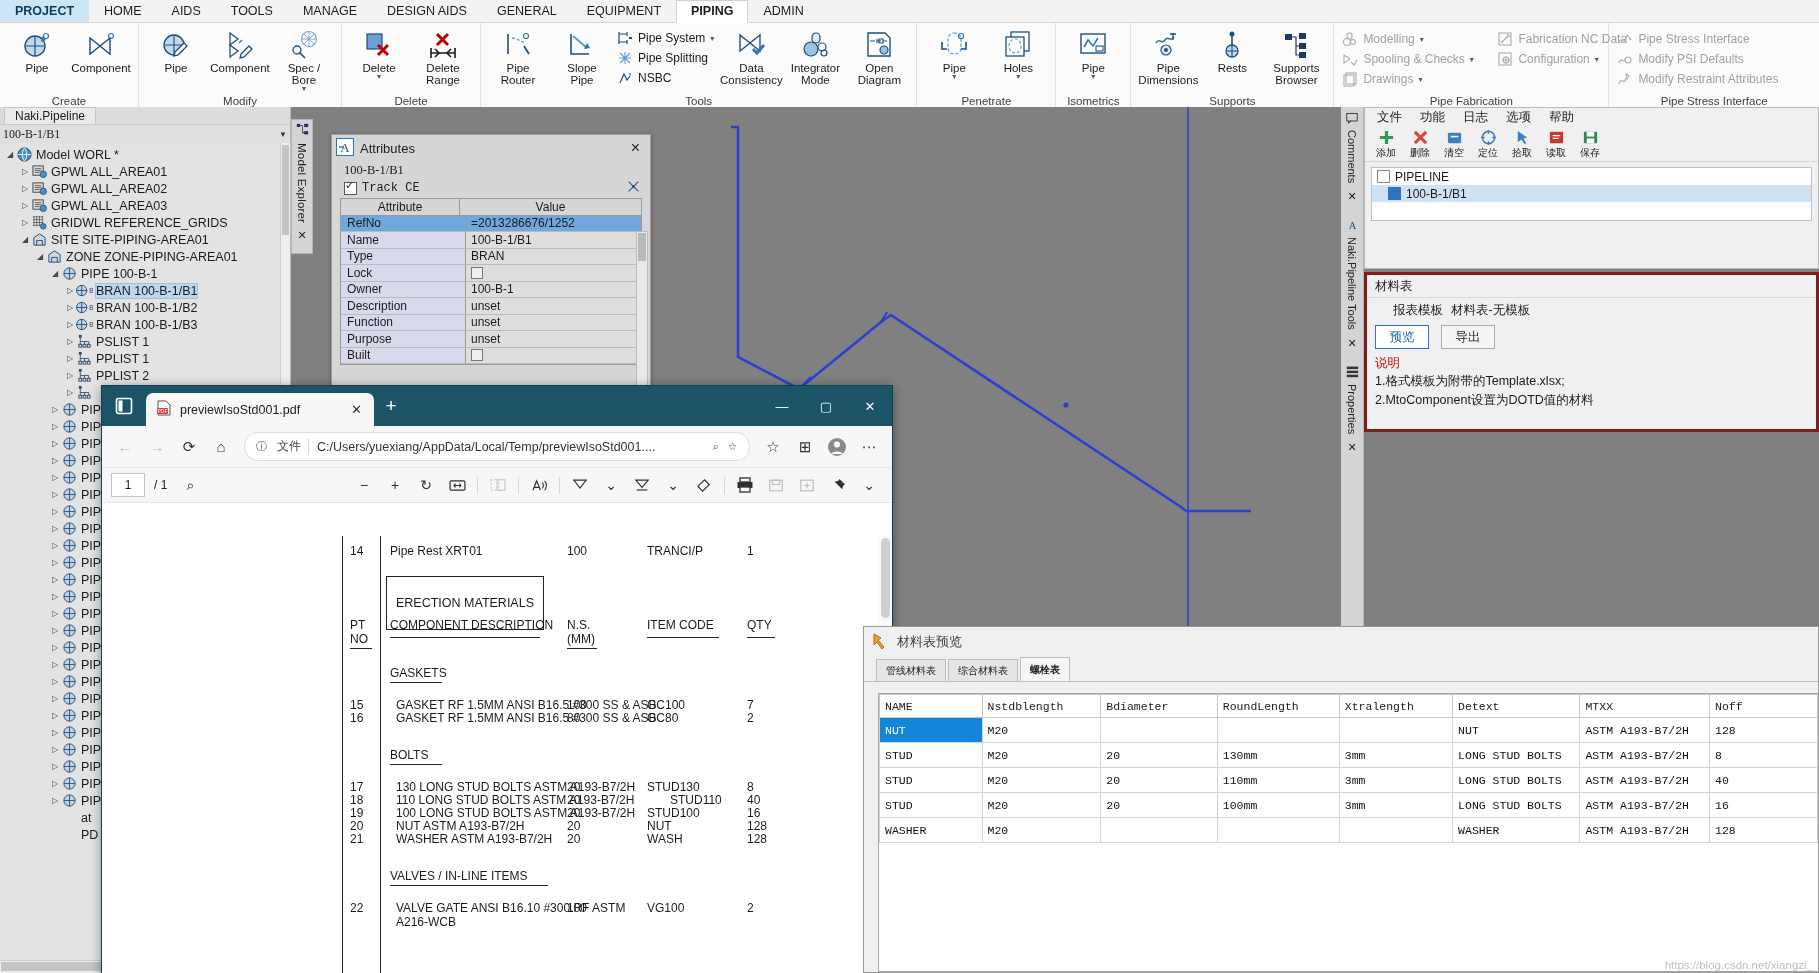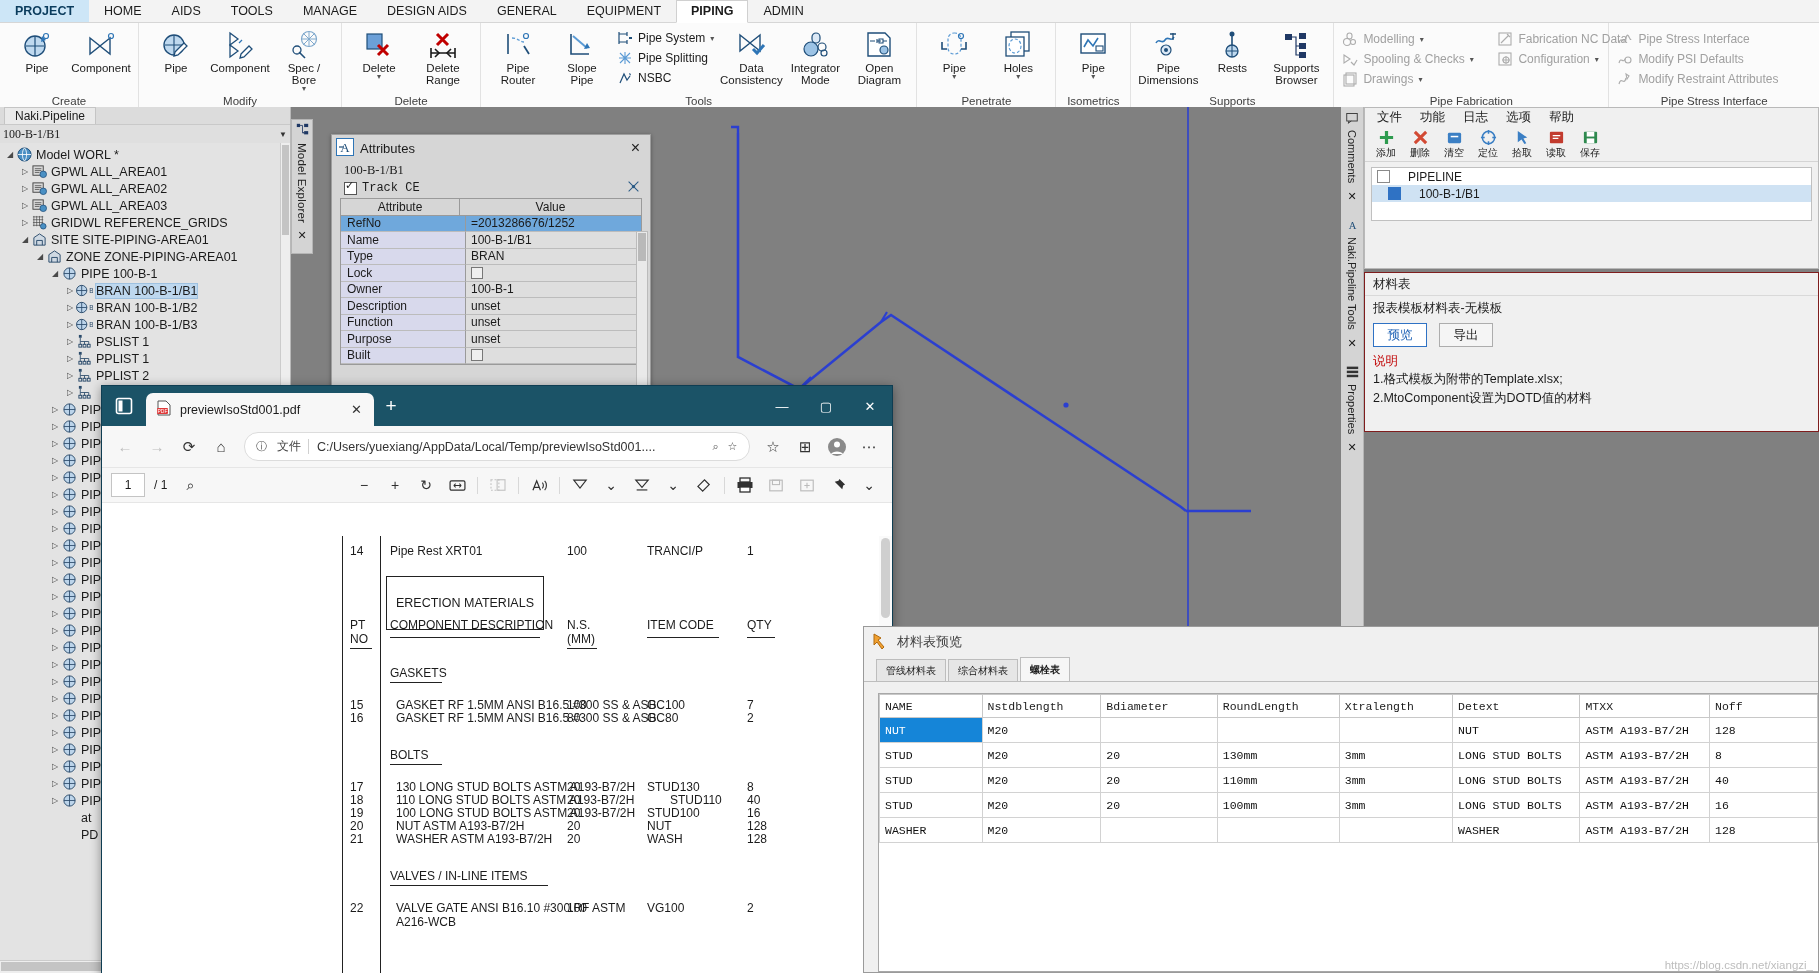--- a/index.html
+++ b/index.html
@@ -83,28 +83,28 @@
   .rdock{position:absolute;left:0;top:0;width:22px;bottom:0;background:#d4d4d4;border-right:1px solid #b5b5b5;}
   .rdock .blk{display:flex;flex-direction:column;align-items:center;padding-top:5px;}
   .rdock .blk .vtxt{writing-mode:vertical-rl;font-size:11px;color:#222;margin:3px 0;}
   .rdock .blk .x{font-size:11px;margin:4px 0 10px;}
   .rpanel{position:absolute;left:23px;right:0;top:0;background:#f0f0f0;border:1px solid #b9b9b9;box-sizing:border-box;}
   .rmenu{height:19px;display:flex;align-items:center;gap:18px;padding-left:12px;font-size:12.5px;background:#f0f0f0;}
   .rtool{height:34px;display:flex;align-items:center;gap:4px;padding-left:6px;background:#f0f0f0;border-bottom:1px solid #d4d4d4;}
   .tbtn{display:flex;flex-direction:column;align-items:center;width:30px;font-size:10px;color:#222;}
   .tbtn .g{height:18px;display:flex;align-items:center;justify-content:center;}
   .rlist{background:#fff;border:1px solid #c0c0c0;margin:5px 6px;height:52px;}
-  .rlrow{height:17px;display:flex;align-items:center;padding-left:5px;font-size:12px;gap:18px;}
+  .rlrow{height:17px;display:flex;align-items:center;padding-left:5px;font-size:12px;gap:5px;}
   .sq{width:11px;height:11px;border:1px solid #8a8a8a;background:#fff;display:inline-block;}
   .sq.blue{background:#2f72c4;border-color:#2f72c4;}
   .rlrow.sel{background:#cfe2f3;}
 
-  .mpanel{position:absolute;left:23px;right:0;background:#f0f0f0;border:1px solid #7f1d1d;box-sizing:border-box;}
+  .mpanel{position:absolute;left:23px;right:0;background:#f0f0f0;border:3px solid #7f1d1d;box-sizing:border-box;}
   .mp-title{height:22px;display:flex;align-items:center;padding-left:8px;font-size:12.5px;border-bottom:1px solid #d9d9d9;}
-  .mp-row{display:flex;align-items:flex-end;gap:0;padding:4px 8px;font-size:12.5px;}
+  .mp-row{display:flex;align-items:flex-end;gap:8px;padding:4px 26px;font-size:12.5px;}
   .mp-btns{display:flex;gap:12px;padding:2px 8px 4px 8px;}
   .mp-btn{width:52px;height:22px;border:1px solid #2f72c4;color:#1a5fb4;background:#fff;display:flex;align-items:center;justify-content:center;font-size:12.5px;}
   .mp-btn.plain{border-color:#adadad;color:#222;background:#f5f5f5;}
   .mp-note{color:#c00000;font-size:12.5px;padding:2px 8px 0 8px;}
   .mp-lines{font-size:12.5px;padding:1px 8px;line-height:17px;}
 
   
   .edge{position:absolute;left:101px;top:278px;width:790px;height:736px;background:#fff;border:1px solid #0f3d52;box-shadow:0 2px 10px rgba(0,0,0,.4);}
   .edge-top{height:40px;background:#1b5367;display:flex;align-items:flex-end;}
   .edge-sidebtn{width:44px;height:40px;display:flex;align-items:center;justify-content:center;}

